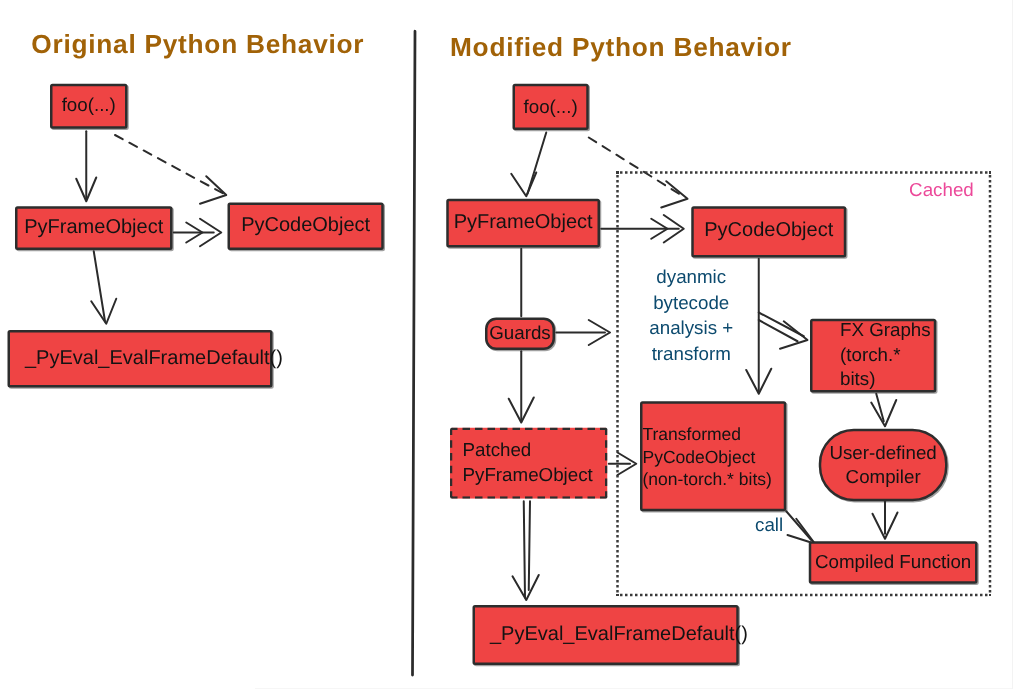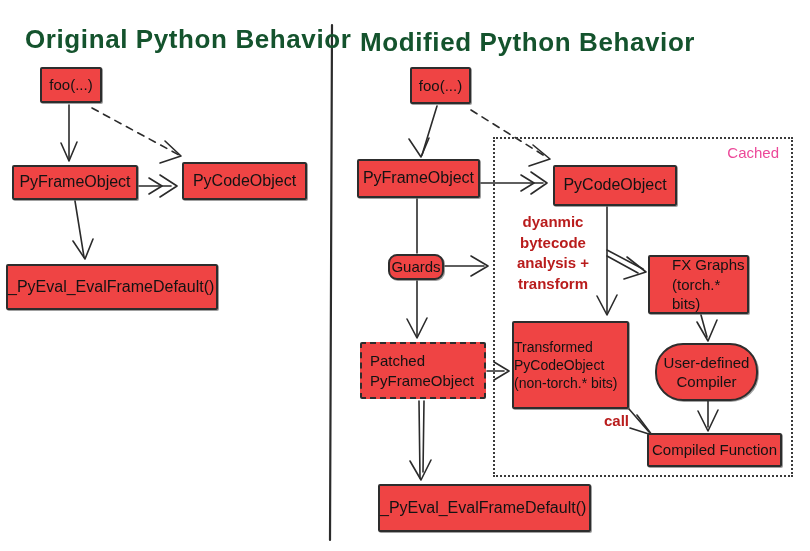--- a/index.html
+++ b/index.html
@@ -1,47 +1,47 @@
 <!DOCTYPE html>
 <html><head>
 <meta charset="utf-8">
 <style>
   html,body { margin:0; padding:0; background:#e9e9e9; }
   .canvas {
     position:relative; width:810px; height:551px; background:#ffffff;
     font-family:"Liberation Sans", sans-serif; overflow:hidden; color:#131313;
   }
   .title {
-    position:absolute; font-size:26px; font-weight:bold; letter-spacing:.6px;
-    color:#14532d; white-space:nowrap;
+    position:absolute; font-size:21px; font-weight:bold; letter-spacing:.6px;
+    color:#a16207; white-space:nowrap;
   }
   .box {
     position:absolute; box-sizing:border-box; background:#ef4444;
     border:2px solid #2d2d2d; border-radius:2px;
     display:flex; align-items:center; justify-content:center;
     text-align:center; font-size:16px; line-height:1.3;
     box-shadow:1px 1px 0 0 rgba(45,45,45,.45);
   }
   .rounded    { border-radius:9px; }
   .rounded-lg { border-radius:28px; }
   .dashedbox  { border-style:dashed; box-shadow:none; }
   .left-text  { justify-content:flex-start; text-align:left; }
   .multiline  { white-space:pre-line; }
   .fs15 { font-size:15px; }
   .fs14 { font-size:14px; }
   .pl4  { padding-left:0; }
   .pl7  { padding-left:22px; }
   .pl8  { padding-left:8px; }
-  .pl12 { }
+  .pl12 { padding-left:12px; }
   .cache {
     position:absolute; box-sizing:border-box;
     border:2px dotted #3a3a3a; background:transparent;
   }
   .cache-label { position:absolute; top:5px; right:12px; font-size:15px; color:#ec4899; }
-  .hand { position:absolute; font-size:15px; color:#b91c1c; line-height:1.38;font-weight:bold; }
+  .hand { position:absolute; font-size:15px; color:#0c4a6e; line-height:1.38; }
   svg.arrows { position:absolute; left:0; top:0; }
   svg.arrows path { stroke:#2b2b2b; stroke-width:1.6; fill:none; stroke-linecap:round; stroke-linejoin:round; }
   svg.arrows path.thick { stroke-width:2.2; }
   svg.arrows path.dash { stroke-dasharray:7 6; }
 </style>
 </head>
 <body>
 
 <div class="canvas">
 

